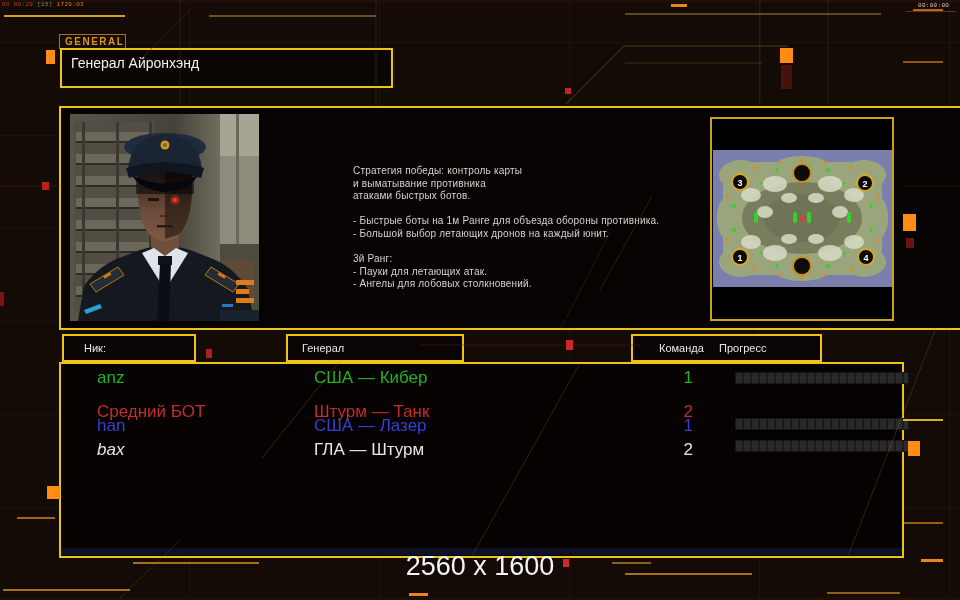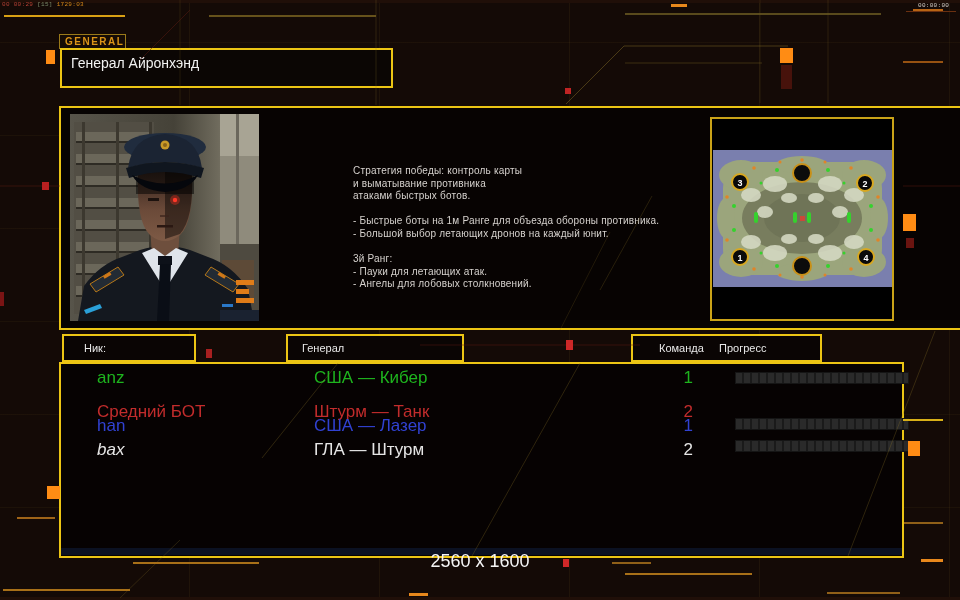--- a/index.html
+++ b/index.html
@@ -35,21 +35,21 @@
   .trow{position:absolute;left:0;width:100%;height:24px;font-size:17px;line-height:24px;margin-left:20px;}
   .cell{position:absolute;white-space:nowrap;}
   .c-nick{left:16px;}
   .c-gen{left:233px;}
   .c-team{left:596px;width:16px;text-align:right;}
   .pbar{position:absolute;left:654px;width:174px;height:12px;top:6px;
     background:repeating-linear-gradient(90deg,#2a2a2a 0 6px,#1a1a1a 6px 8px);
     border:1px solid #151515;box-sizing:border-box;}
   .navyline{position:absolute;left:0;top:184px;width:100%;height:7px;background:#0e1830;opacity:.7;}
   
-  .footer{left:0;top:551px;width:960px;text-align:center;color:#f5f5f5;font-size:18px;z-index:20;}
+  .footer{left:0;top:551px;width:960px;text-align:center;color:#f5f5f5;font-size:27px;z-index:20;}
   .deco{left:0;top:0;z-index:40;pointer-events:none;}
 </style>
 </head>
 <body>
 
 <div class="abs osd" style="left:2px;top:1px;">
   <span style="color:#b44034;">00 00:29</span>
   <span style="color:#7a8a6a;">[15]</span>
   <span style="color:#d08418;">1729:03</span>
 </div>

